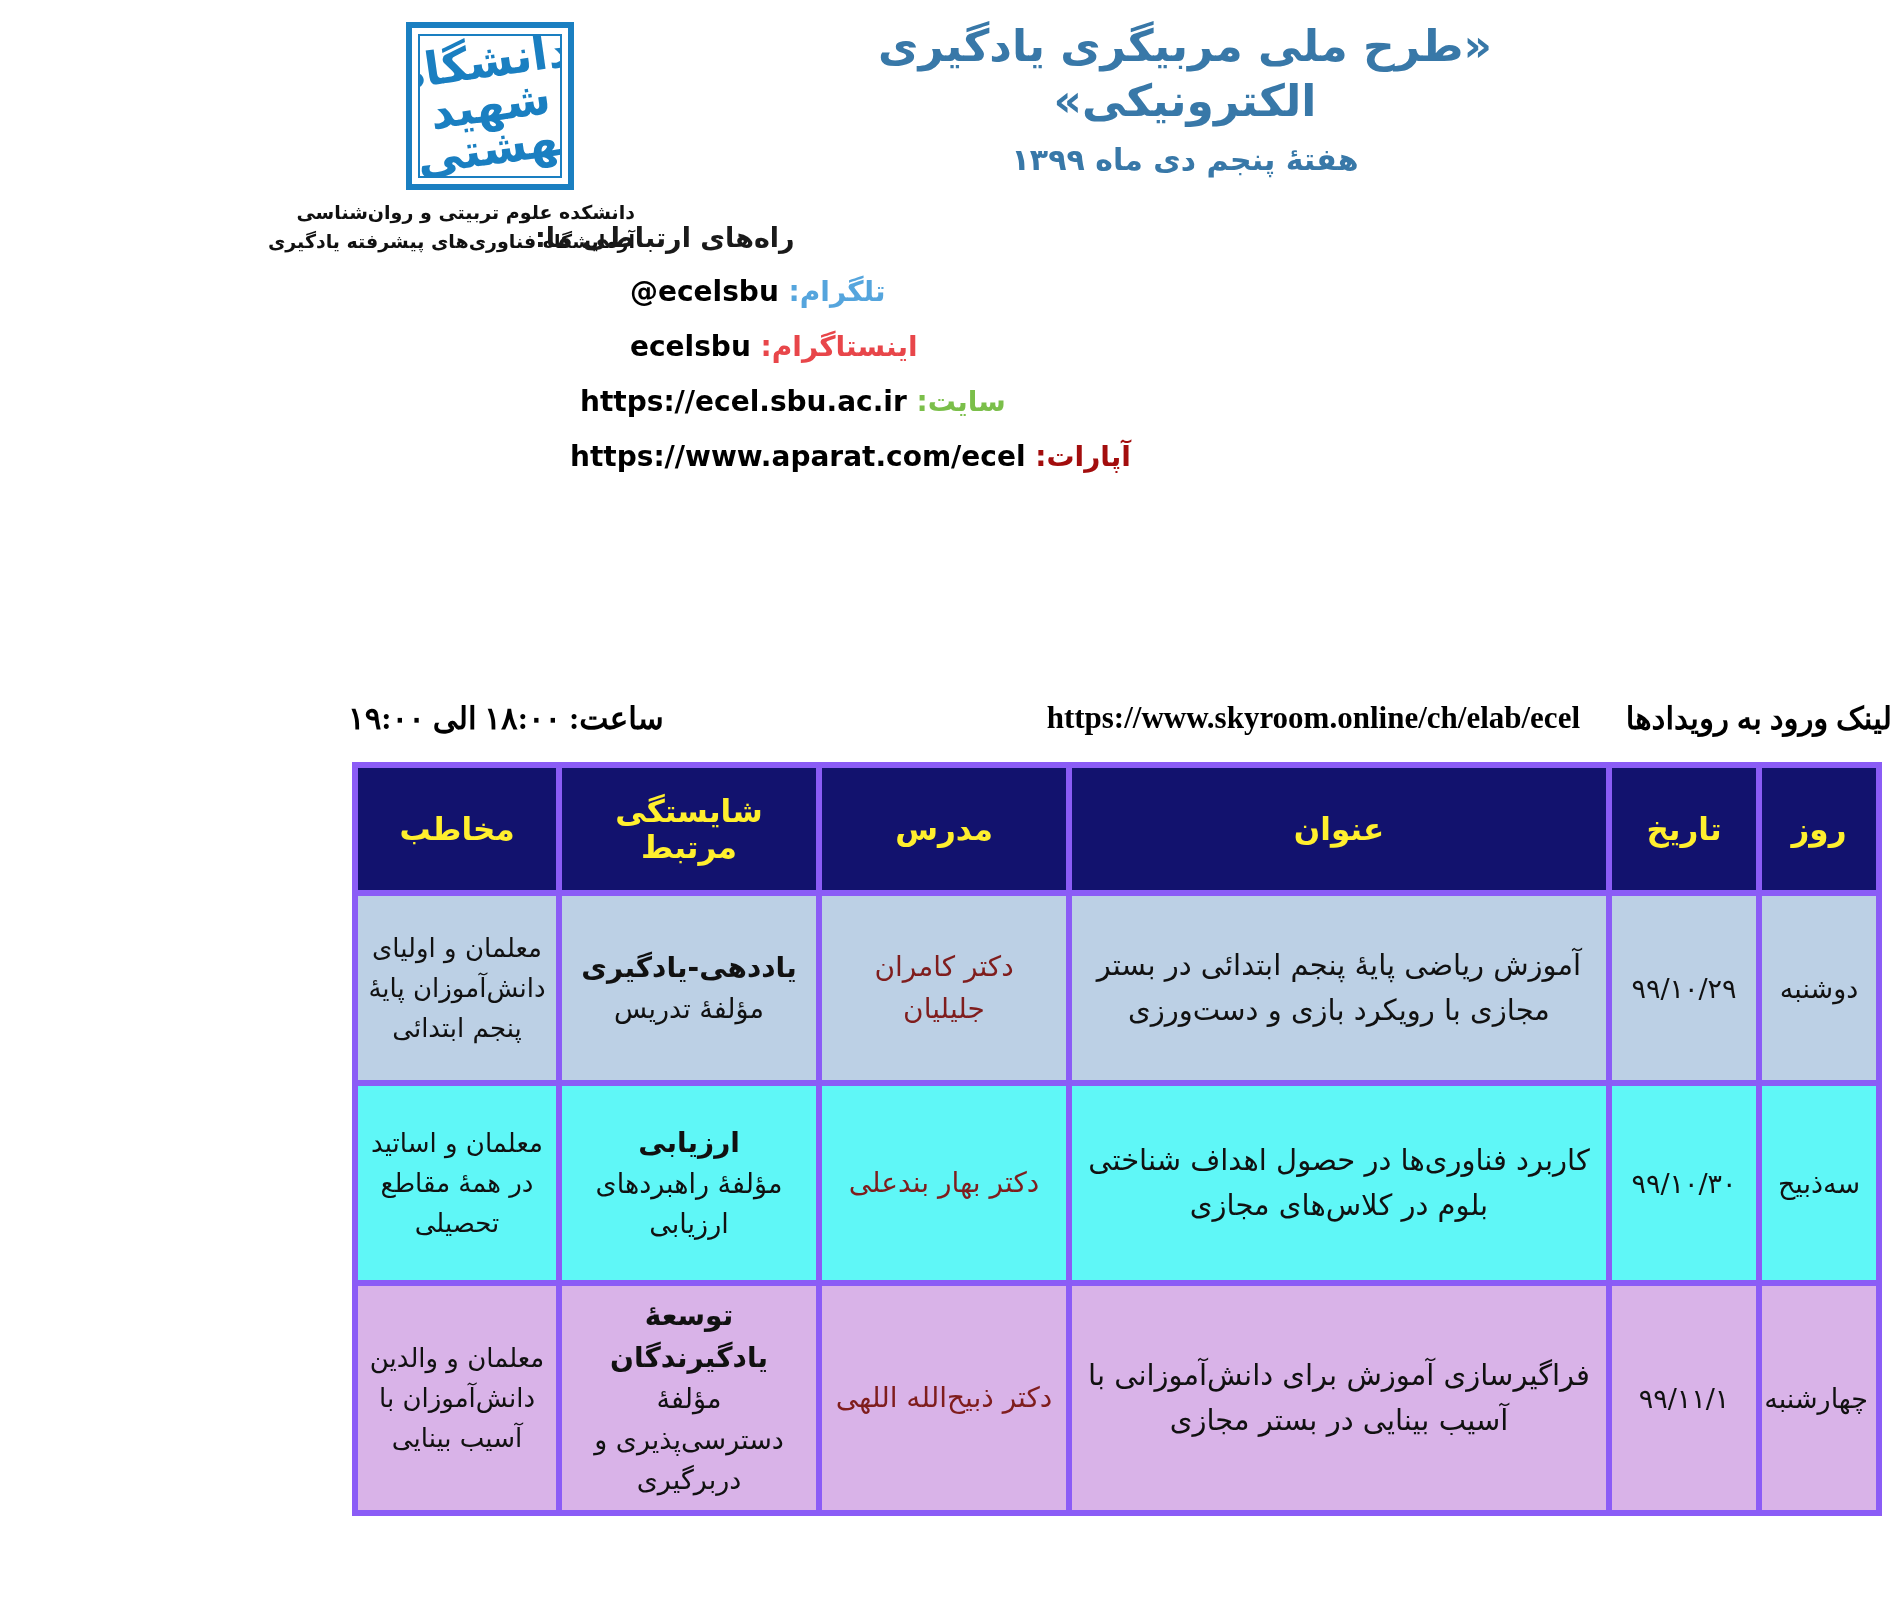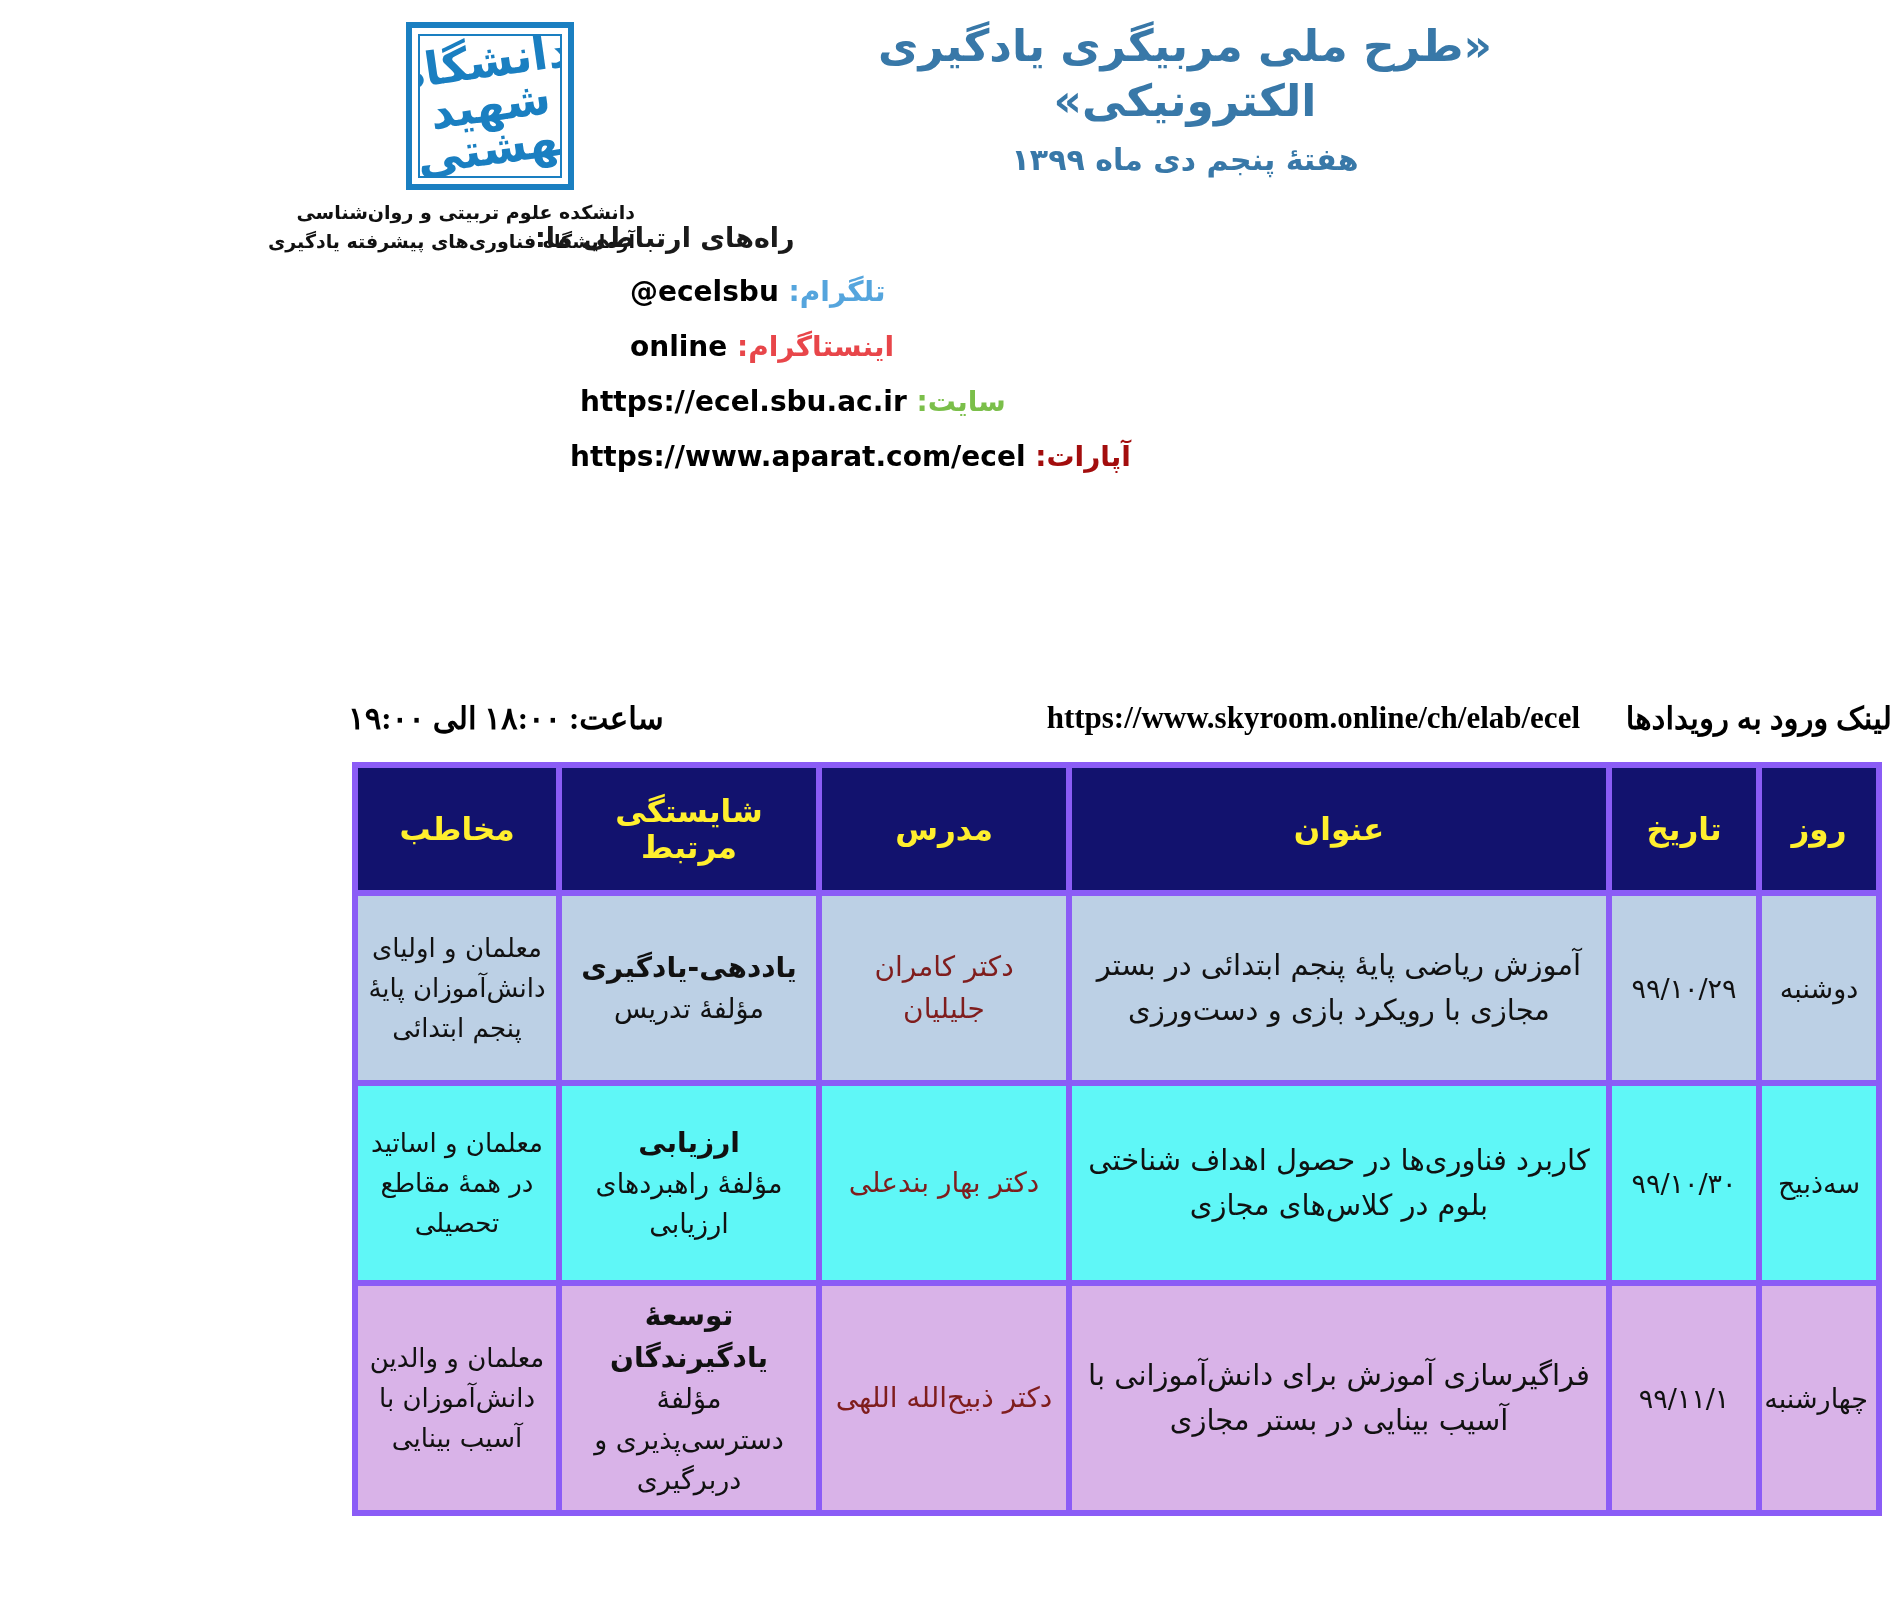--- a/index.html
+++ b/index.html
@@ -306,21 +306,21 @@
   <div class="contact-block">
     <div class="contact-heading">راه‌های ارتباطی ما:</div>
 
     <div class="contact-row row-telegram">
       <span class="c-label lbl-telegram">تلگرام</span><span class="c-label lbl-telegram">:</span>
       <span class="c-value">@ecelsbu</span>
     </div>
 
     <div class="contact-row row-instagram">
       <span class="c-label lbl-instagram">اینستاگرام</span><span class="c-label lbl-instagram">:</span>
-      <span class="c-value">online</span>
+      <span class="c-value">ecelsbu</span>
     </div>
 
     <div class="contact-row row-site">
       <span class="c-label lbl-site">سایت</span><span class="c-label lbl-site">:</span>
       <span class="c-value">https://ecel.sbu.ac.ir</span>
     </div>
 
     <div class="contact-row row-aparat">
       <span class="c-label lbl-aparat">آپارات</span><span class="c-label lbl-aparat">:</span>
       <span class="c-value">https://www.aparat.com/ecel</span>

